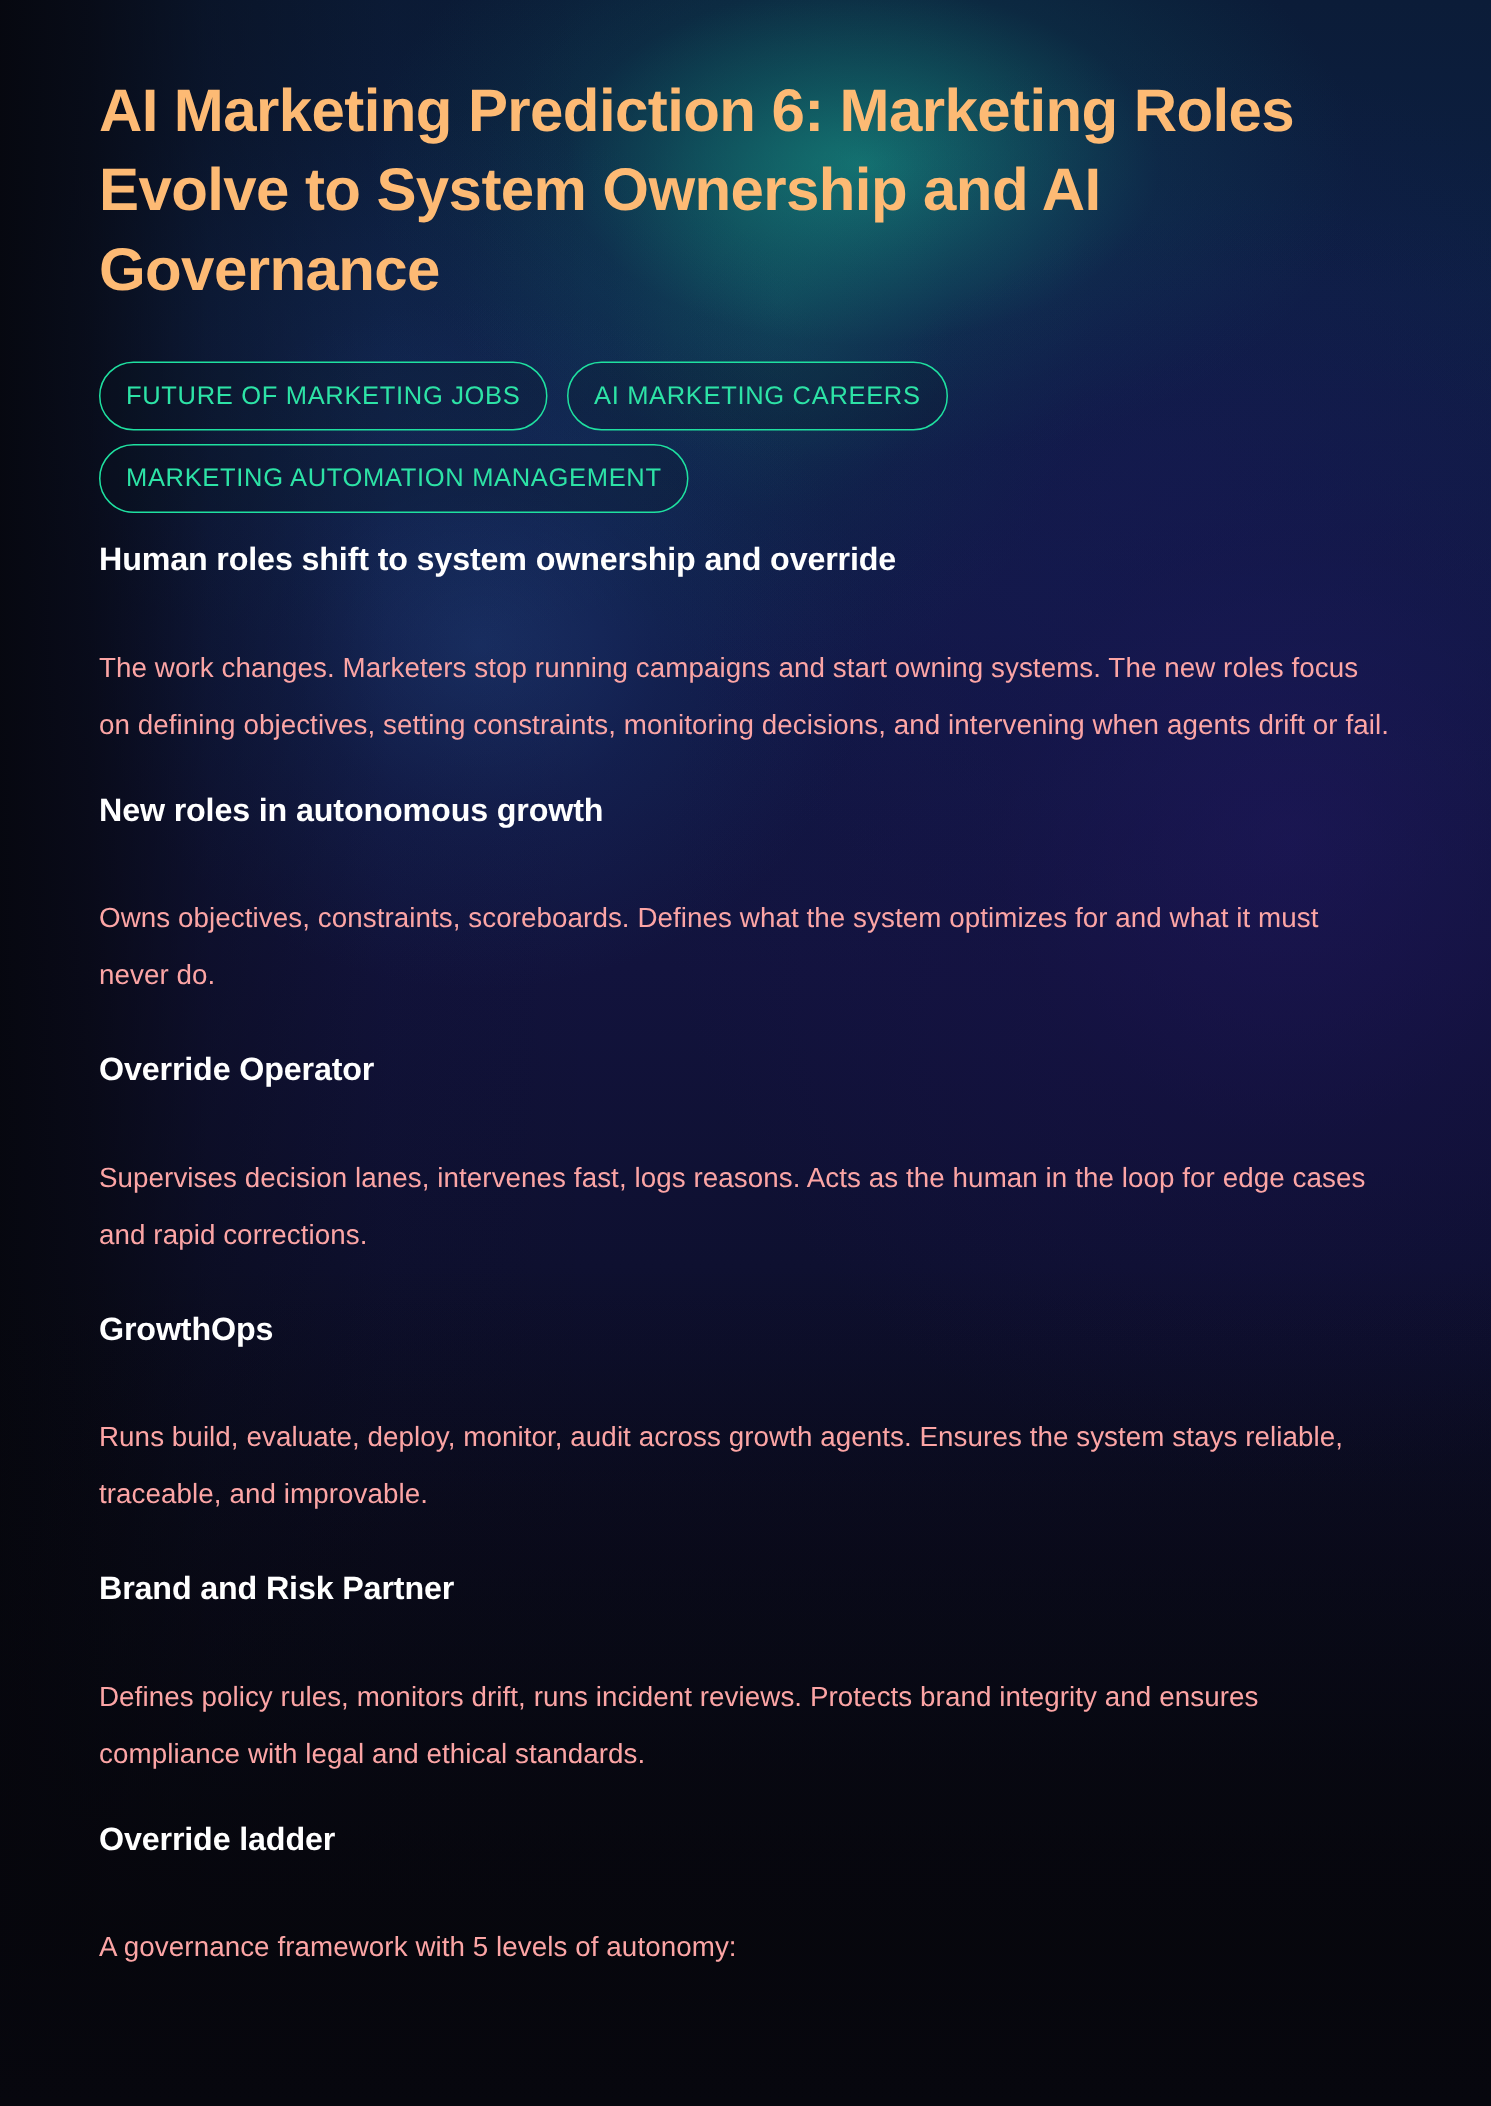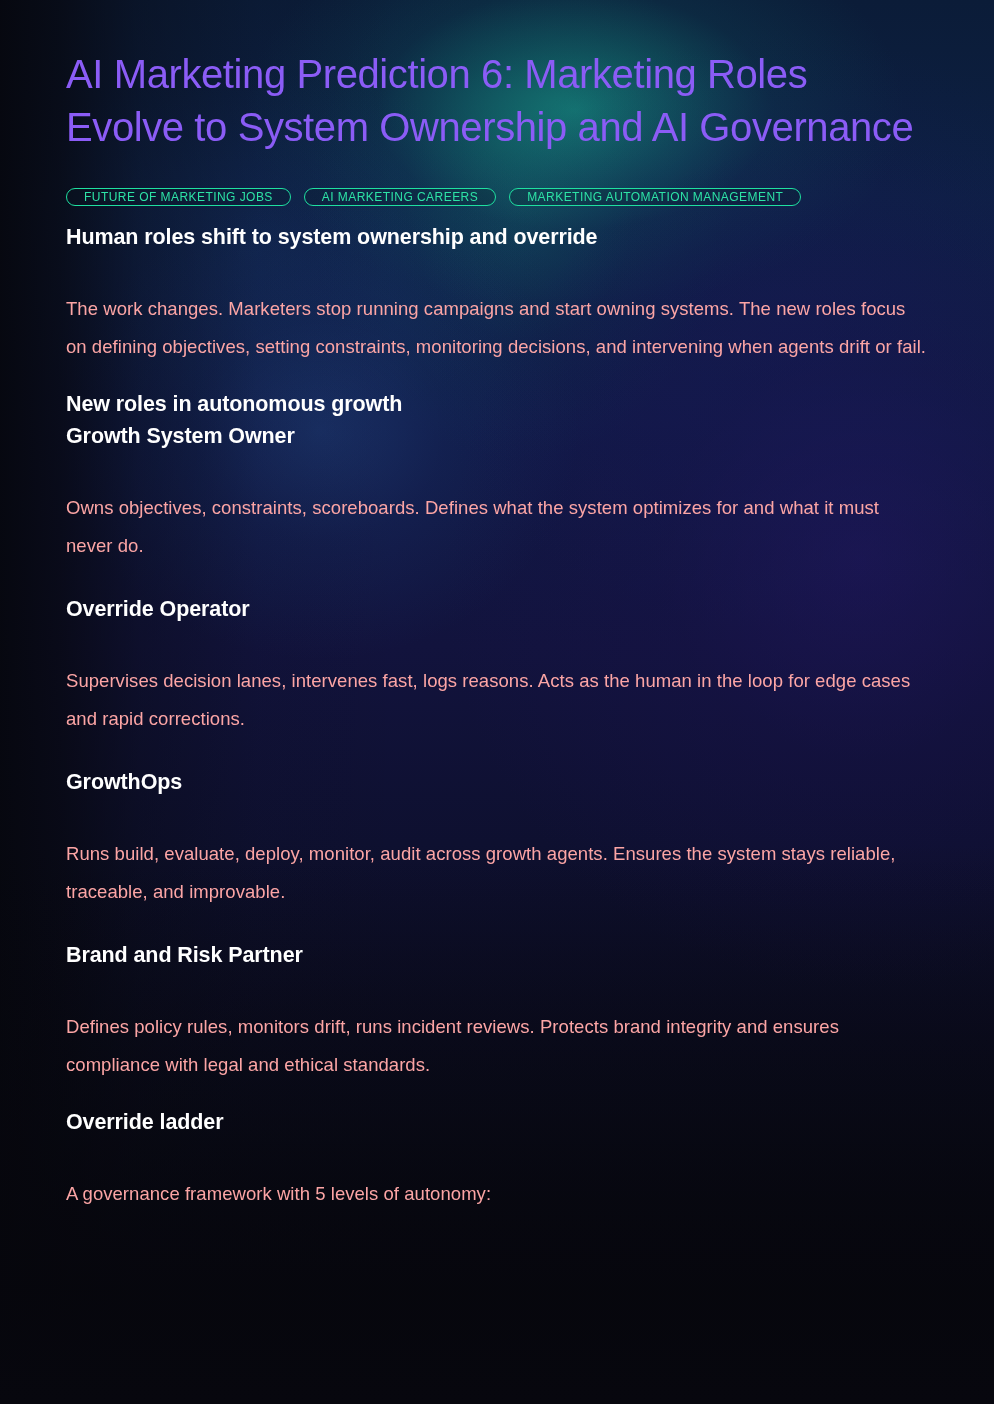--- a/index.html
+++ b/index.html
@@ -115,43 +115,43 @@
   
   .article {
     position: relative;
     z-index: 5;
     padding: 48px 66px 0 66px;
   }
 
   .post-title {
     font-size: 40px;
     line-height: 53px;
-    font-weight: 400;
+    font-weight: 700;
     letter-spacing: -0.4px;
-    color: #8b5cf6;
+    color: #fdba74;
     max-width: 868px;
   }
 
   .tag-list {
     display: flex;
     flex-wrap: wrap;
     gap: 9px 13px;
     margin-top: 34px;
     max-width: 800px;
   }
 
   .tag {
     display: inline-flex;
     align-items: center;
-    height: 18px;
+    height: 46px;
     padding: 0 17px;
     border: 1.4px solid #1fe0a0;
     border-radius: 999px;
     color: #2de3a6;
-    font-size: 12px;
+    font-size: 17px;
     letter-spacing: 0.45px;
     white-space: nowrap;
     background: rgba(10,24,30,0.22);
     text-transform: uppercase;
     text-align: center;
   }
 
   .body-section { max-width: 880px; }
 
   h2.sec-head {
@@ -206,21 +206,20 @@
   </div>
 
   <section class="body-section">
 
     <h2 class="sec-head tight">Human roles shift to system ownership and override</h2>
 
     <p class="para">The work changes. Marketers stop running campaigns and start owning systems. The new roles focus on defining objectives, setting constraints, monitoring decisions, and intervening when agents drift or fail.</p>
 
     <h2 class="sec-head">New roles in autonomous growth</h2>
 
-    <h3 class="role-head attached">Growth System Owner</h3>
     <p class="para">Owns objectives, constraints, scoreboards. Defines what the system optimizes for and what it must never do.</p>
 
     <h3 class="role-head">Override Operator</h3>
     <p class="para">Supervises decision lanes, intervenes fast, logs reasons. Acts as the human in the loop for edge cases and rapid corrections.</p>
 
     <h3 class="role-head">GrowthOps</h3>
     <p class="para">Runs build, evaluate, deploy, monitor, audit across growth agents. Ensures the system stays reliable, traceable, and improvable.</p>
 
     <h3 class="role-head">Brand and Risk Partner</h3>
     <p class="para">Defines policy rules, monitors drift, runs incident reviews. Protects brand integrity and ensures compliance with legal and ethical standards.</p>

